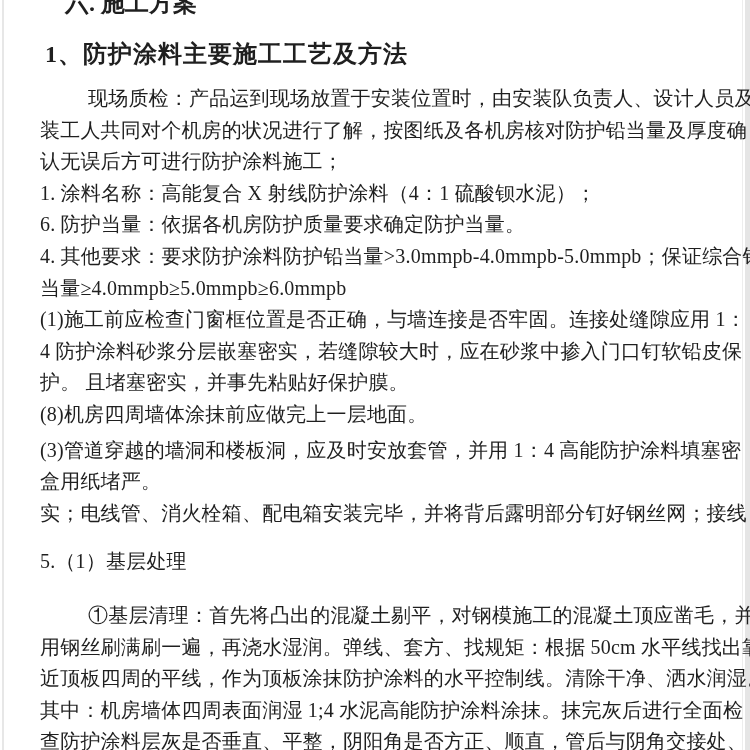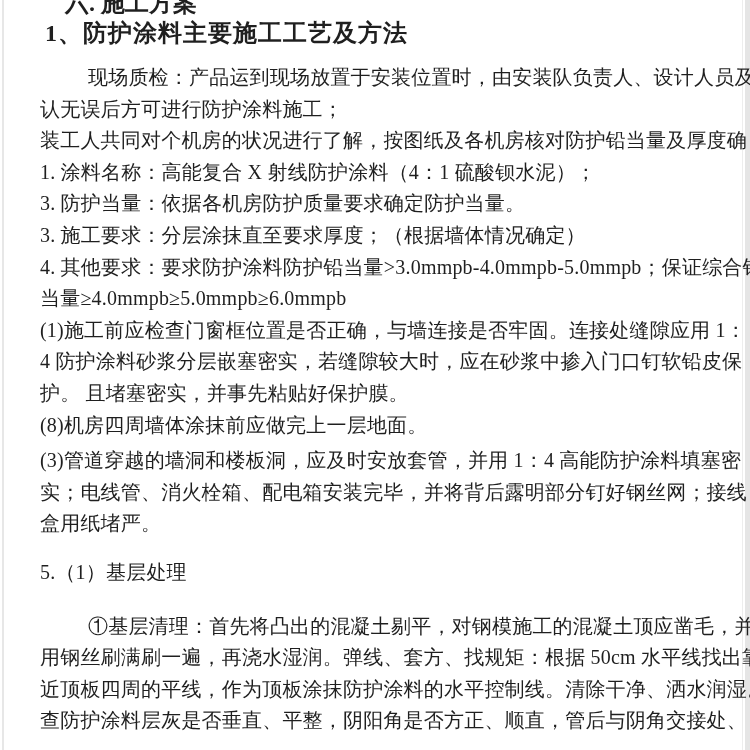--- a/index.html
+++ b/index.html
@@ -49,21 +49,21 @@
     height: 30px;
     margin-top: -12px;
     margin-left: 25px;
     white-space: nowrap;
   }
   .h2 {
     font-size: 24px;
     font-weight: 700;
     line-height: 30px;
     height: 30px;
-    margin-top: 0;
+    margin-top: 21px;
     margin-left: 5px;
     letter-spacing: 1px;
     white-space: nowrap;
   }
   .first-para { margin-top: 14px; }
   .indent { padding-left: 48px; }
   .gap8 { margin-top: 4px; }
   .gap2 { margin-top: 17px; }
   .gap6 { margin-top: 22px; }
 </style>
@@ -73,33 +73,33 @@
 <div class="page">
   <div class="edge-left"></div>
   <div class="edge-right-line"></div>
   <div class="edge-right-strip"></div>
 
   <div class="content">
     <div class="h1">六. 施工方案</div>
     <div class="h2">1、防护涂料主要施工工艺及方法</div>
 
     <div class="line first-para indent">现场质检：产品运到现场放置于安装位置时，由安装队负责人、设计人员及安</div>
+    <div class="line">装工人共同对个机房的状况进行了解，按图纸及各机房核对防护铅当量及厚度确</div>
     <div class="line">认无误后方可进行防护涂料施工；</div>
-    <div class="line">装工人共同对个机房的状况进行了解，按图纸及各机房核对防护铅当量及厚度确</div>
     <div class="line">1. 涂料名称：高能复合 X 射线防护涂料（4：1 硫酸钡水泥）；</div>
-    <div class="line">3. 防护当量：依据各机房防护质量要求确定防护当量。</div>
-    <div class="line">3. 施工要求：分层涂抹直至要求厚度；（根据墙体情况确定）</div>
+    <div class="line">6. 防护当量：依据各机房防护质量要求确定防护当量。</div>
     <div class="line">4. 其他要求：要求防护涂料防护铅当量&gt;3.0mmpb-4.0mmpb-5.0mmpb；保证综合铅</div>
     <div class="line">当量≥4.0mmpb≥5.0mmpb≥6.0mmpb</div>
     <div class="line">(1)施工前应检查门窗框位置是否正确，与墙连接是否牢固。连接处缝隙应用 1：</div>
     <div class="line">4 防护涂料砂浆分层嵌塞密实，若缝隙较大时，应在砂浆中掺入门口钉软铅皮保</div>
     <div class="line">护。 且堵塞密实，并事先粘贴好保护膜。</div>
     <div class="line">(8)机房四周墙体涂抹前应做完上一层地面。</div>
     <div class="line gap8">(3)管道穿越的墙洞和楼板洞，应及时安放套管，并用 1：4 高能防护涂料填塞密</div>
+    <div class="line">盒用纸堵严。</div>
     <div class="line">实；电线管、消火栓箱、配电箱安装完毕，并将背后露明部分钉好钢丝网；接线</div>
-    <div class="line">盒用纸堵严。</div>
     <div class="line gap2">5.（1）基层处理</div>
     <div class="line gap6 indent">①基层清理：首先将凸出的混凝土剔平，对钢模施工的混凝土顶应凿毛，并</div>
     <div class="line">用钢丝刷满刷一遍，再浇水湿润。弹线、套方、找规矩：根据 50cm 水平线找出靠</div>
     <div class="line">近顶板四周的平线，作为顶板涂抹防护涂料的水平控制线。清除干净、洒水润湿。</div>
+    <div class="line">其中：机房墙体四周表面润湿 1;4 水泥高能防护涂料涂抹。抹完灰后进行全面检</div>
     <div class="line">查防护涂料层灰是否垂直、平整，阴阳角是否方正、顺直，管后与阴角交接处、</div>
   </div>
 </div>
 
 </body></html>

